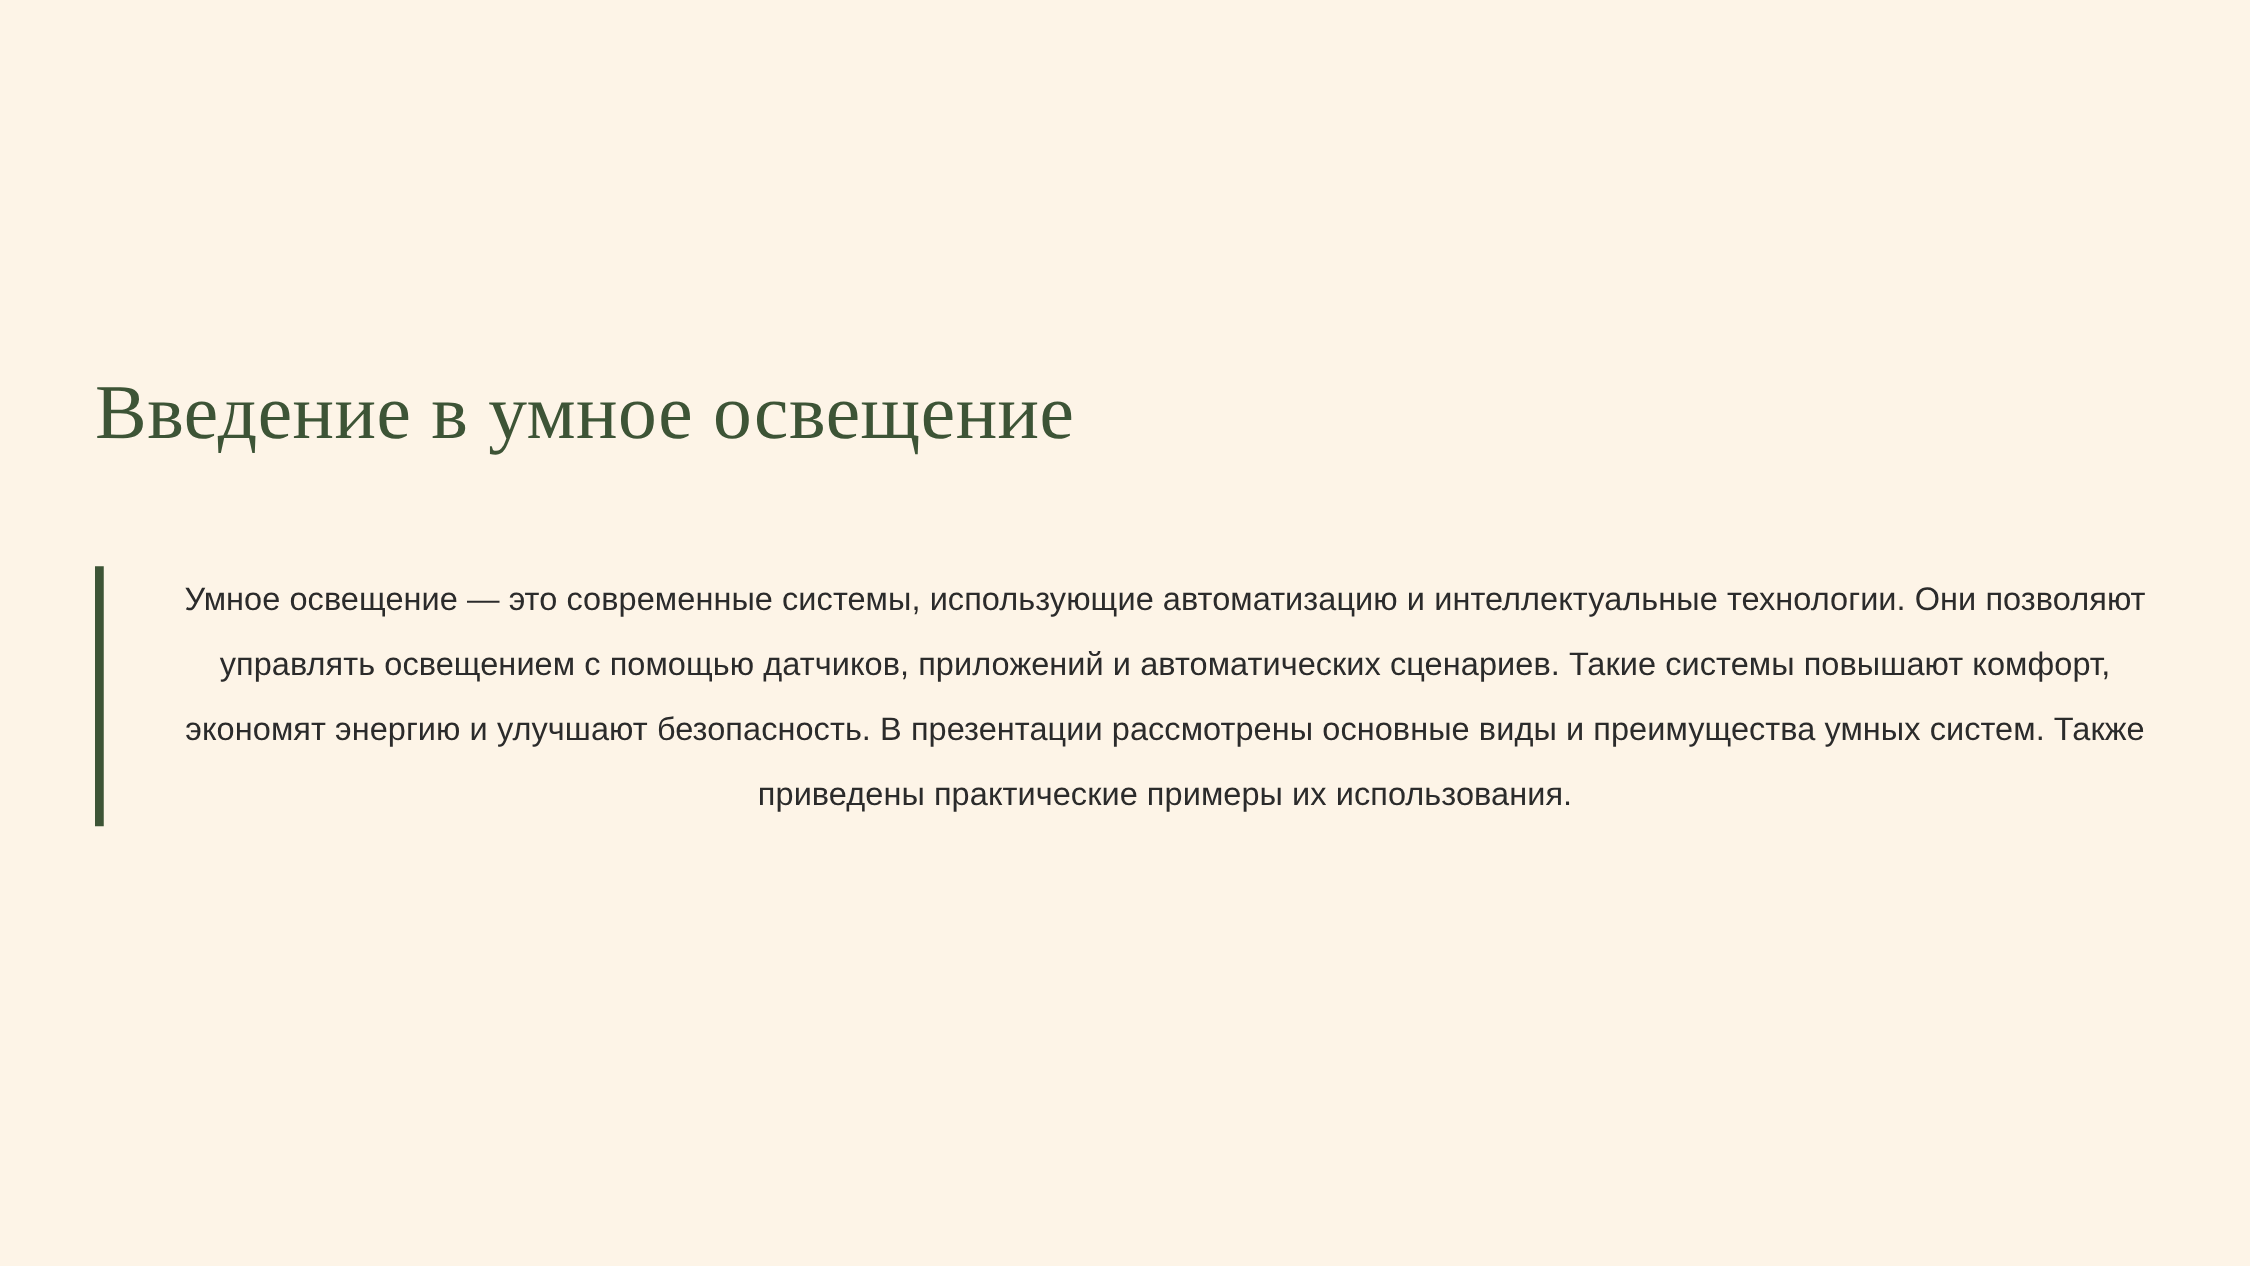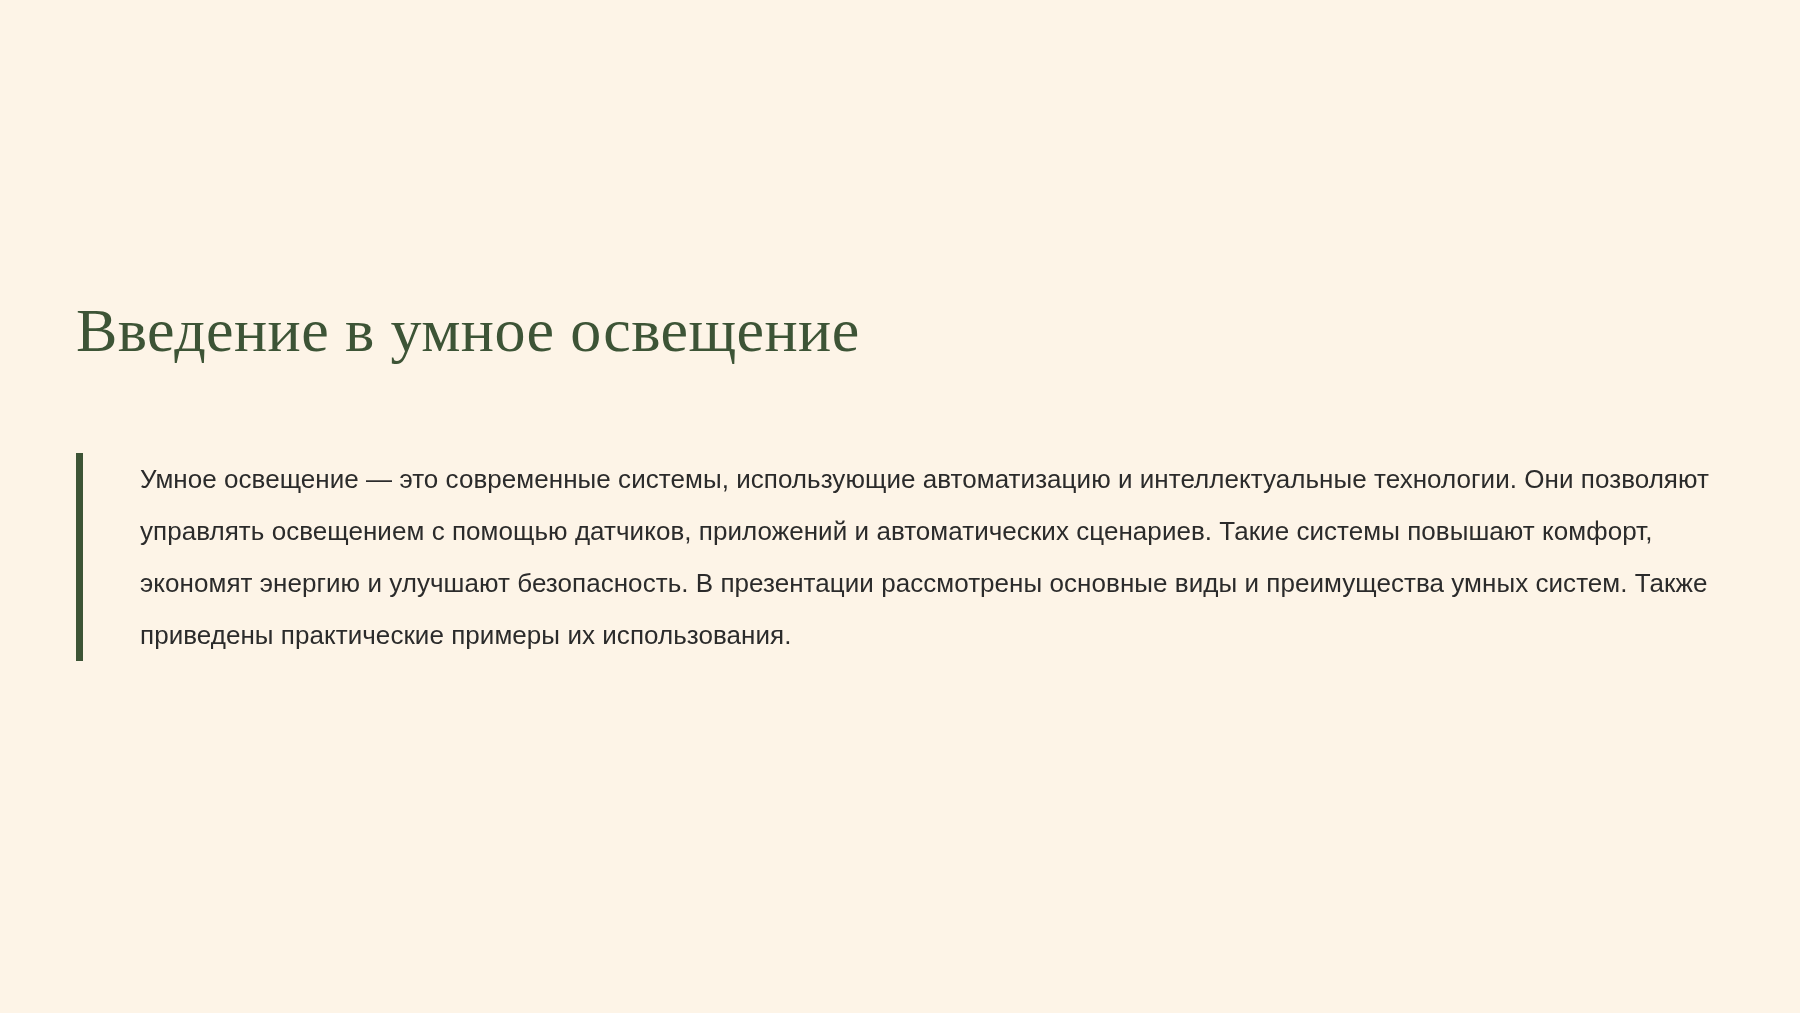--- a/index.html
+++ b/index.html
@@ -61,21 +61,21 @@
   }
 
   .body-text {
     margin: 12px;
     font-family: "Liberation Sans", sans-serif;
     font-size: 26px;
     line-height: 52px;
     font-weight: 400;
     color: #2b2b2b;
     max-width: 1608px;
-    text-align: left;
+    text-align: center;
     letter-spacing: 0.05px;
   }
 </style>
 </head>
 <body>
 
 <div class="slide">
   <div class="slide-body">
 
     <h1 class="slide-title">Введение в умное освещение</h1>

